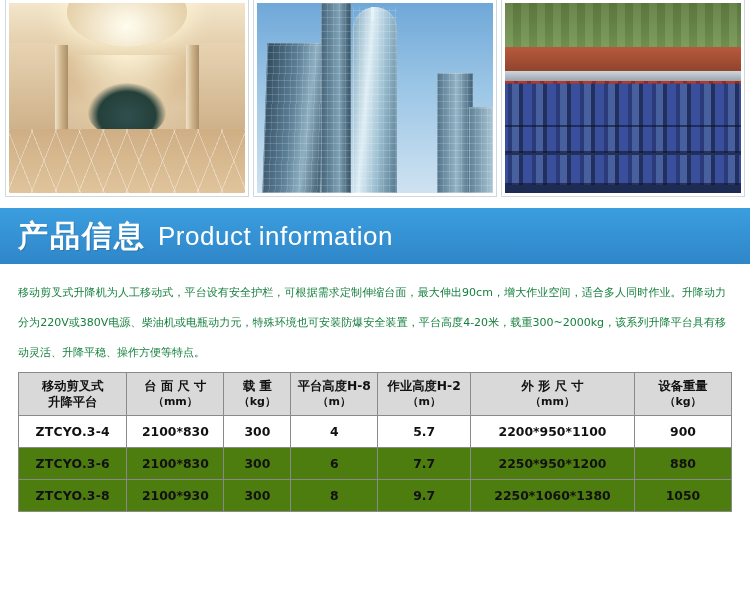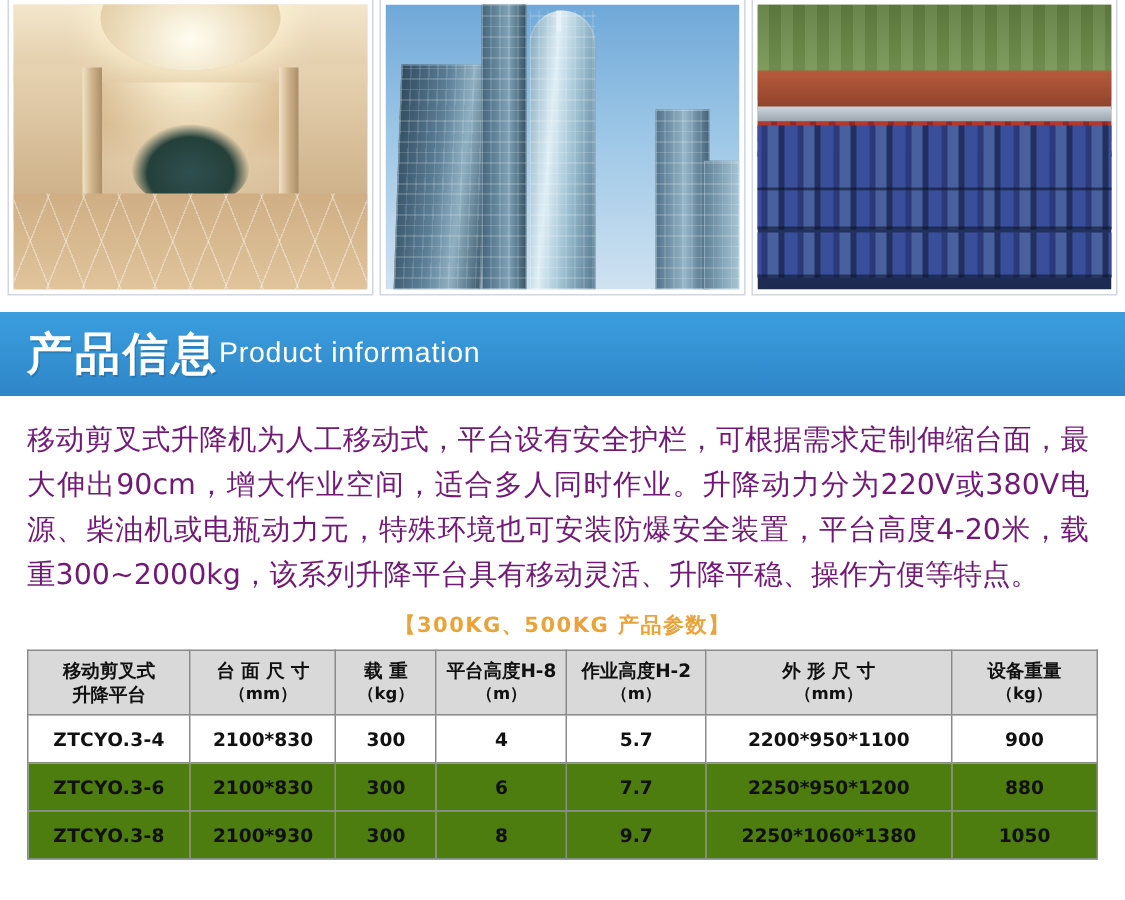--- a/index.html
+++ b/index.html
@@ -146,30 +146,30 @@
     display:flex;align-items:center;
     padding-left:18px;
     color:#ffffff;
   }
   .title-cn{
     font-size:30px;font-weight:bold;letter-spacing:2px;
     font-family:"DejaVu Sans","Liberation Sans",sans-serif;
     text-shadow:1px 1px 0 rgba(0,0,0,.15);
   }
   .title-en{
-    font-size:19px;letter-spacing:.5px;
+    font-size:26px;margin-left:12px;letter-spacing:.5px;
     font-family:"Liberation Sans",sans-serif;
   }
 
   
   .para{
     padding:14px 24px 4px 18px;
-    font-size:19px;
+    font-size:11px;
     line-height:30px;
-    color:#701a75;
+    color:#15803d;
     font-family:"DejaVu Sans","Liberation Sans",sans-serif;
     text-align:justify;
   }
 
   
   .tbl-caption{
     text-align:center;
     color:#e8a43a;
     font-size:14px;
     font-weight:bold;
@@ -261,21 +261,20 @@
     </div>
   </div>
 
   <div class="titlebar" style="background: linear-gradient(rgb(59, 158, 222), rgb(47, 134, 201));">
     <span class="title-cn">产品信息</span>
     <span class="title-en">Product information</span>
   </div>
 
   <div class="para">移动剪叉式升降机为人工移动式，平台设有安全护栏，可根据需求定制伸缩台面，最大伸出90cm，增大作业空间，适合多人同时作业。升降动力分为220V或380V电源、柴油机或电瓶动力元，特殊环境也可安装防爆安全装置，平台高度4-20米，载重300~2000kg，该系列升降平台具有移动灵活、升降平稳、操作方便等特点。</div>
 
-  <div class="tbl-caption" style="color: rgb(232, 164, 58);">【300KG、500KG 产品参数】</div>
 
   <div class="tbl-wrap">
     <table class="spec">
       <colgroup>
         <col class="c0">
           <col class="c1">
           <col class="c2">
           <col class="c3">
           <col class="c4">
           <col class="c5">

